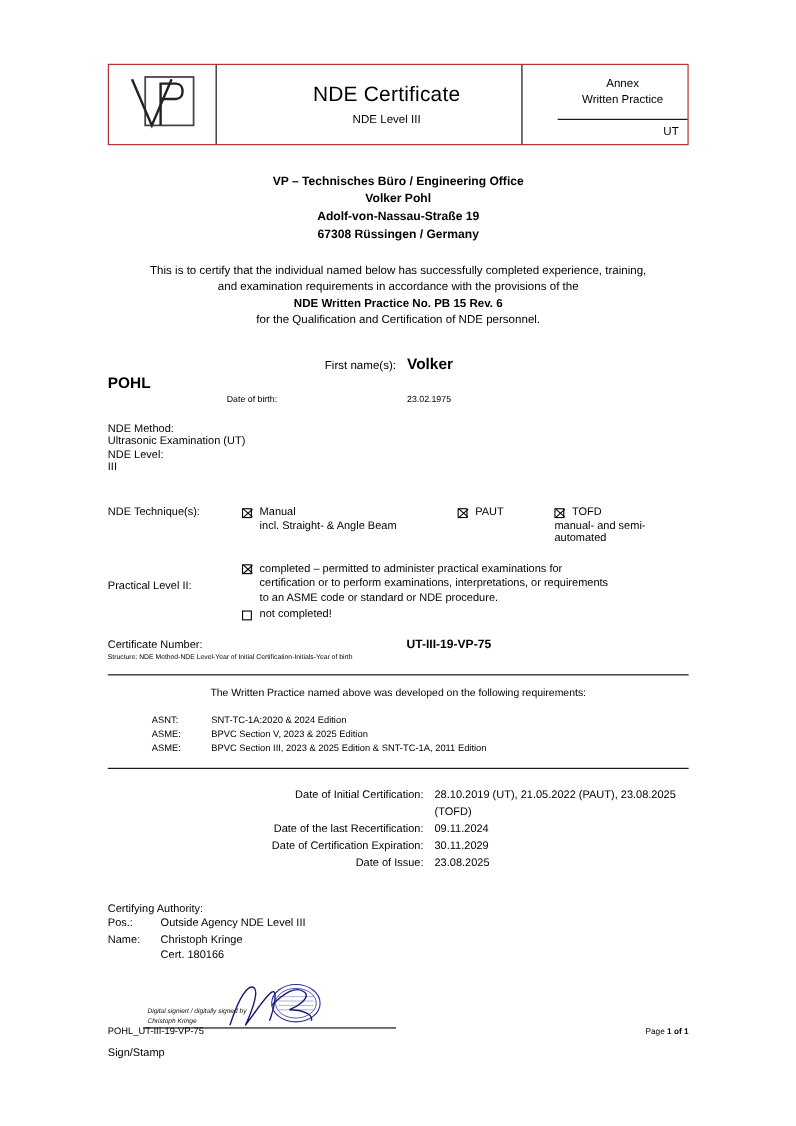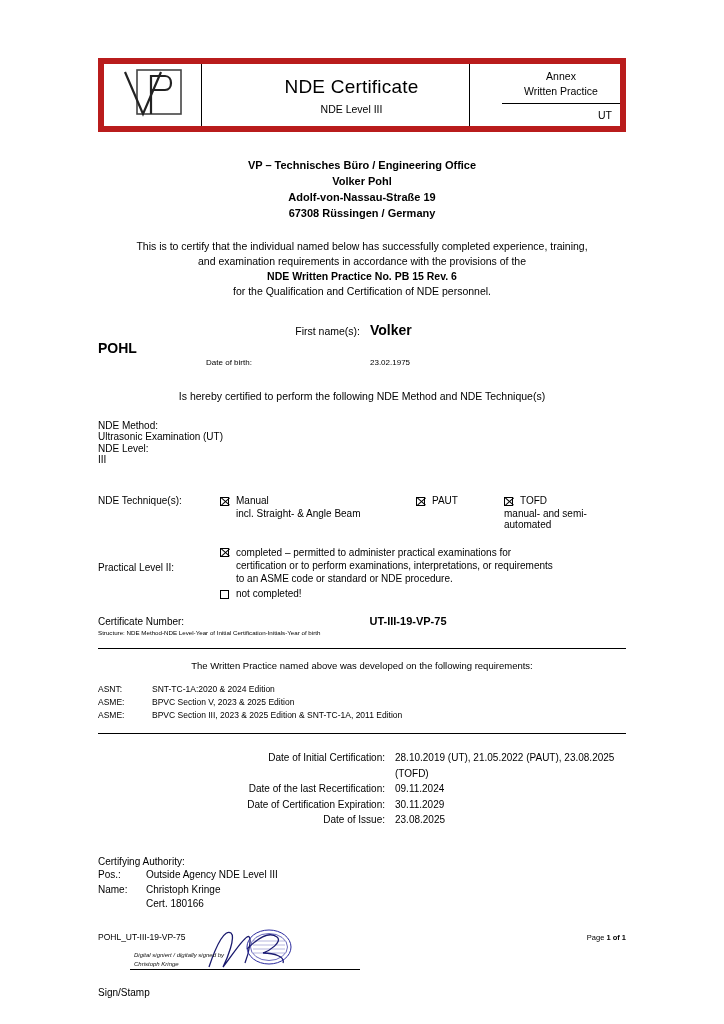--- a/index.html
+++ b/index.html
@@ -24,21 +24,21 @@
   .sheet {
     position: absolute;
     left: 98px;
     top: 58px;
     width: 528px;
   }
 
   
   .header {
     display: flex;
-    border: 6px solid #b91c1c;
+    border: 1px solid #b91c1c;
     box-sizing: border-box;
     height: 74px;
     gap: 32px;
   }
   .header-logo {
     width: 98px;
     border-right: 1px solid #000;
     display: flex;
     align-items: center;
     justify-content: center;
@@ -248,21 +248,21 @@
     font-size: 9.5px;
   }
   .req-list {
     margin-top: 12px;
     font-size: 8.5px;
   }
   .req-row {
     display: flex;
     line-height: 1.5;
   }
-  .req-org { width: 54px; flex: none; }
+  .req-org { width: 54px; flex: none; margin-left: 40px; }
   .req-text { flex: 1; }
 
   
   .dates {
     margin-top: 16px;
     font-size: 10px;
   }
   .date-row {
     display: flex;
     line-height: 1.55;
@@ -383,21 +383,20 @@
       </div>
       <div class="name-row">
         <div class="name-value">POHL</div>
       </div>
       <div class="name-row">
         <div class="name-label name-label-small">Date of birth:</div>
         <div class="dob-value">23.02.1975</div>
       </div>
     </div>
 
-    <div class="hereby">Is hereby certified to perform the following NDE Method and NDE Technique(s)</div>
 
     <div class="details">
       <div class="det-row">
         <div class="det-label">NDE Method:</div>
         <div class="det-value">Ultrasonic Examination (UT)</div>
       </div>
       <div class="det-row">
         <div class="det-label">NDE Level:</div>
         <div class="det-value">III</div>
       </div>

